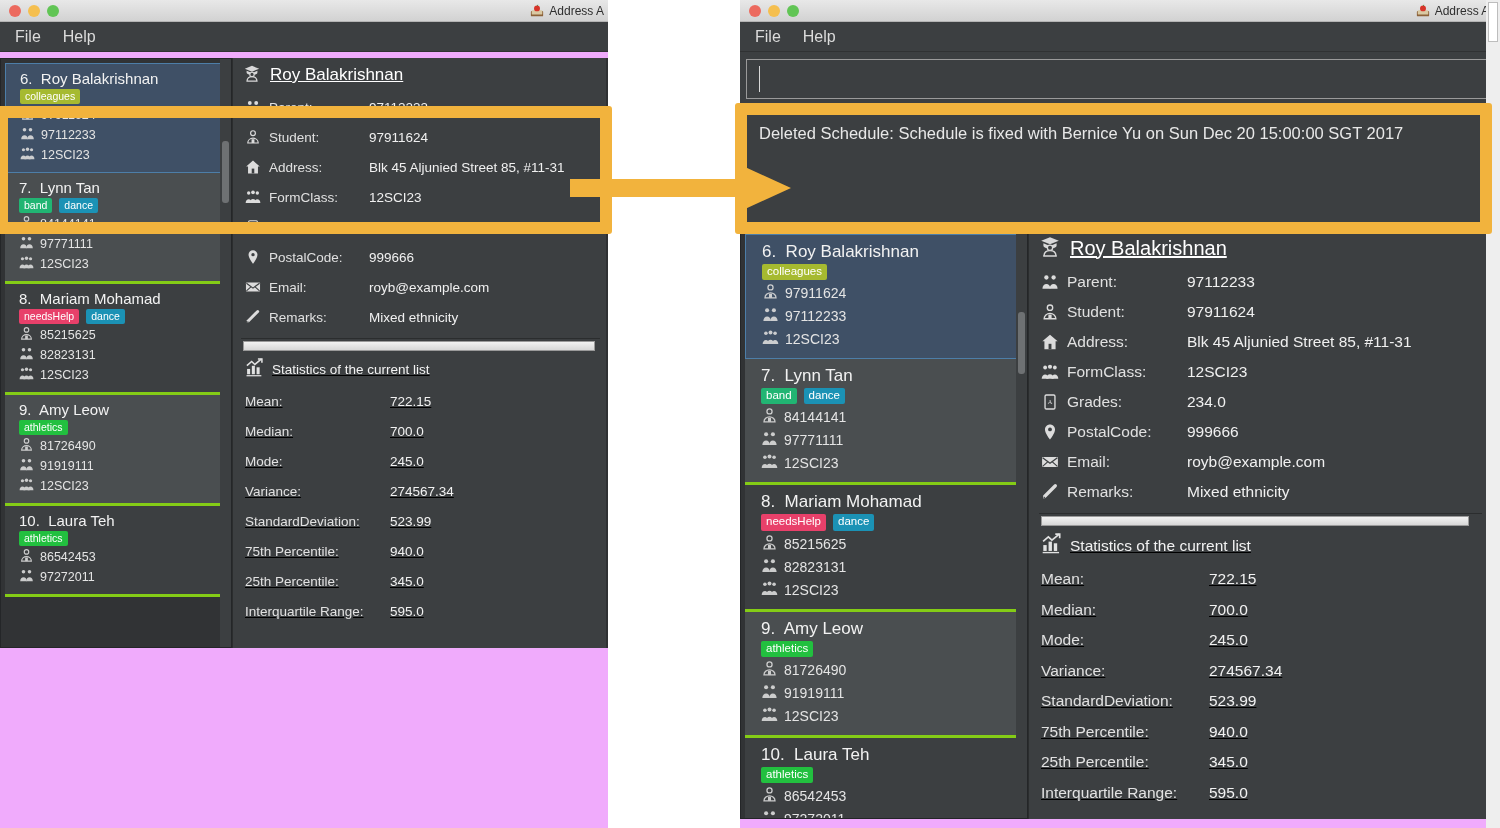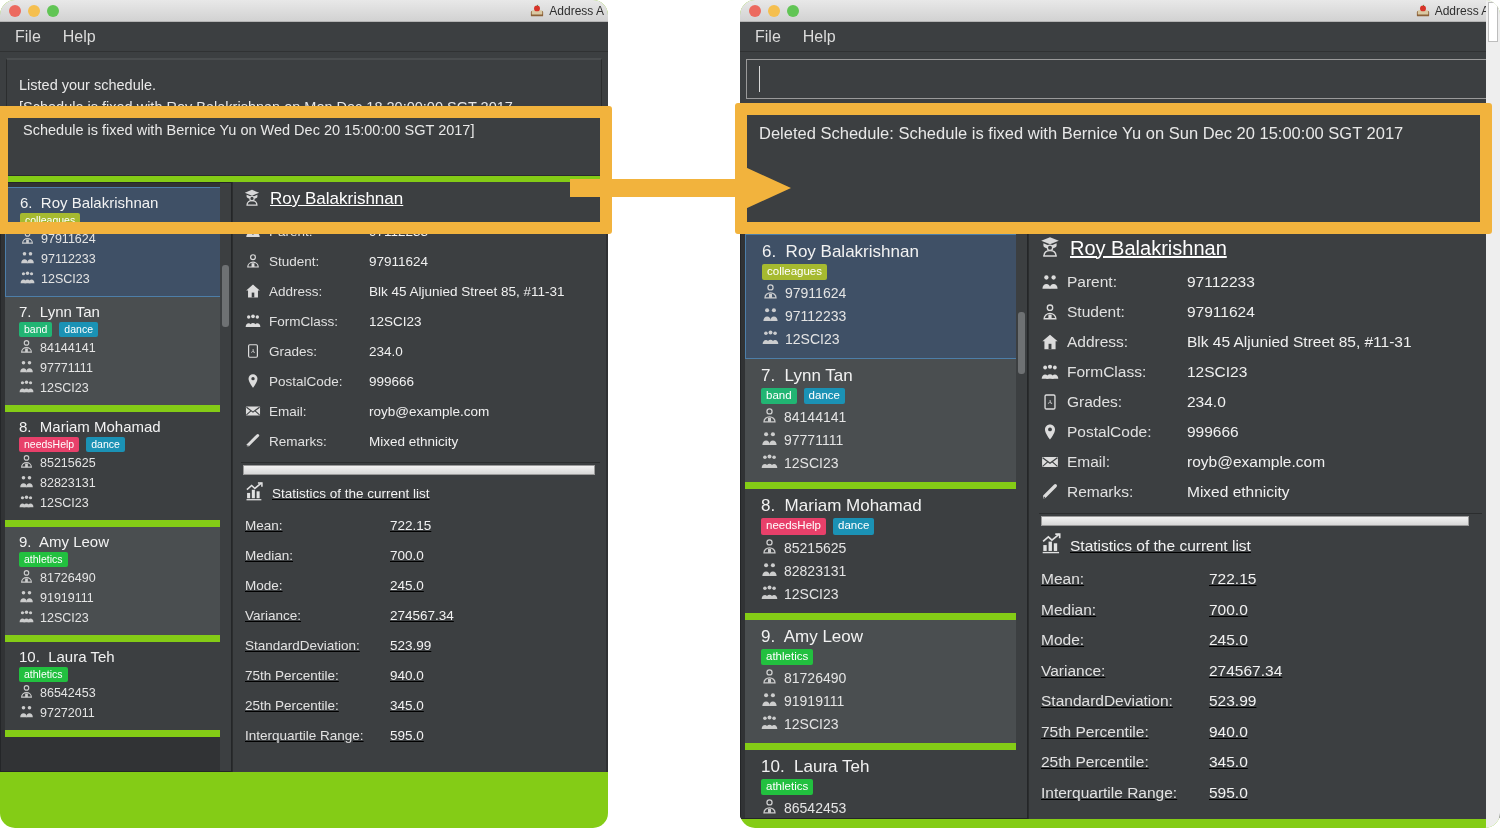--- a/index.html
+++ b/index.html
@@ -5,21 +5,21 @@
   * { box-sizing: border-box; margin: 0; padding: 0; }
   html, body {
     width: 1500px; height: 828px;
     background: #ffffff;
     font-family: "Liberation Sans", sans-serif;
     overflow: hidden;
   }
   .stage { position: relative; width: 1500px; height: 828px; background: #ffffff; }
 
   
-  .window { position: absolute; background: #84cc16; overflow: hidden; border-radius: 15px; }
+  .window { position: absolute; background: #f0abfc; overflow: hidden; }
   .titlebar {
     height: 22px;
     background: linear-gradient(#e8e8e8, #d2d2d2);
     border-bottom: 1px solid #b4b4b4;
     display: flex; align-items: center;
     position: relative;
   }
   .traffic { display: flex; gap: 7px; padding-left: 9px; }
   .light { width: 12px; height: 12px; border-radius: 50%; }
   .light.red { background: #ec6a5f; }
@@ -69,21 +69,21 @@
   .bodysplit { display: flex; background: #2f3133; }
   .listpanel {
     background: #313335;
     border: 1px solid #242628;
     overflow: hidden; position: relative;
     padding: 4px 4px 0 4px;
   }
   .card {
     background: #3c3f41;
     padding: 6px 10px 8px 14px;
-    border-bottom: 7px solid #84cc16;
+    border-bottom: 3px solid #84cc16;
   }
   .card.alt { background: #4a4e50; }
   .card.selected {
     background: #3f5066;
     border: 1px solid #4d7ea8;
   }
   .card-name { color: #f2f2f2; white-space: pre; }
   .tags { display: flex; gap: 7px; margin: 2px 0 1px 0; }
   .tag {
     color: #ffffff; border-radius: 2px;
@@ -160,25 +160,20 @@
         <span>Address A</span>
       </div>
     </div>
 
     <div class="menubar">
       <span class="menu-item">File</span>
       <span class="menu-item">Help</span>
     </div>
 
 
-    <div class="resultwrap">
-      <div class="resultbox" style="height:118px; font-size:14.5px;">Listed your schedule.
-[Schedule is fixed with Roy Balakrishnan on Mon Dec 18 20:00:00 SGT 2017
- Schedule is fixed with Bernice Yu on Wed Dec 20 15:00:00 SGT 2017]</div>
-    </div>
 
     <div class="bodysplit" style="height:590px; margin-top:6px;">
       <div class="listpanel" id="list-left" style="width:232px;">
         <div class="vscroll" style="right:0; top:0;">
           <div class="vthumb" style="top:82px; height:62px;"></div>
         </div>
       <div class="card selected" style="padding: 6px 10px 8px 14px;">
             <div class="card-name" style="font-size: 15px;">6.  Roy Balakrishnan</div>
             <div class="tags">
               <span class="tag" style="background: rgb(166, 186, 48); font-size: 10.5px;">colleagues</span>

